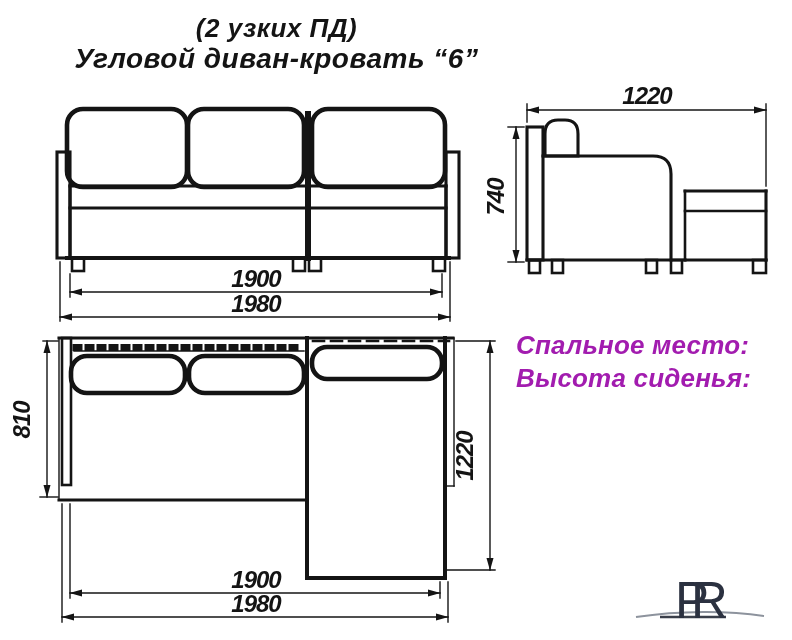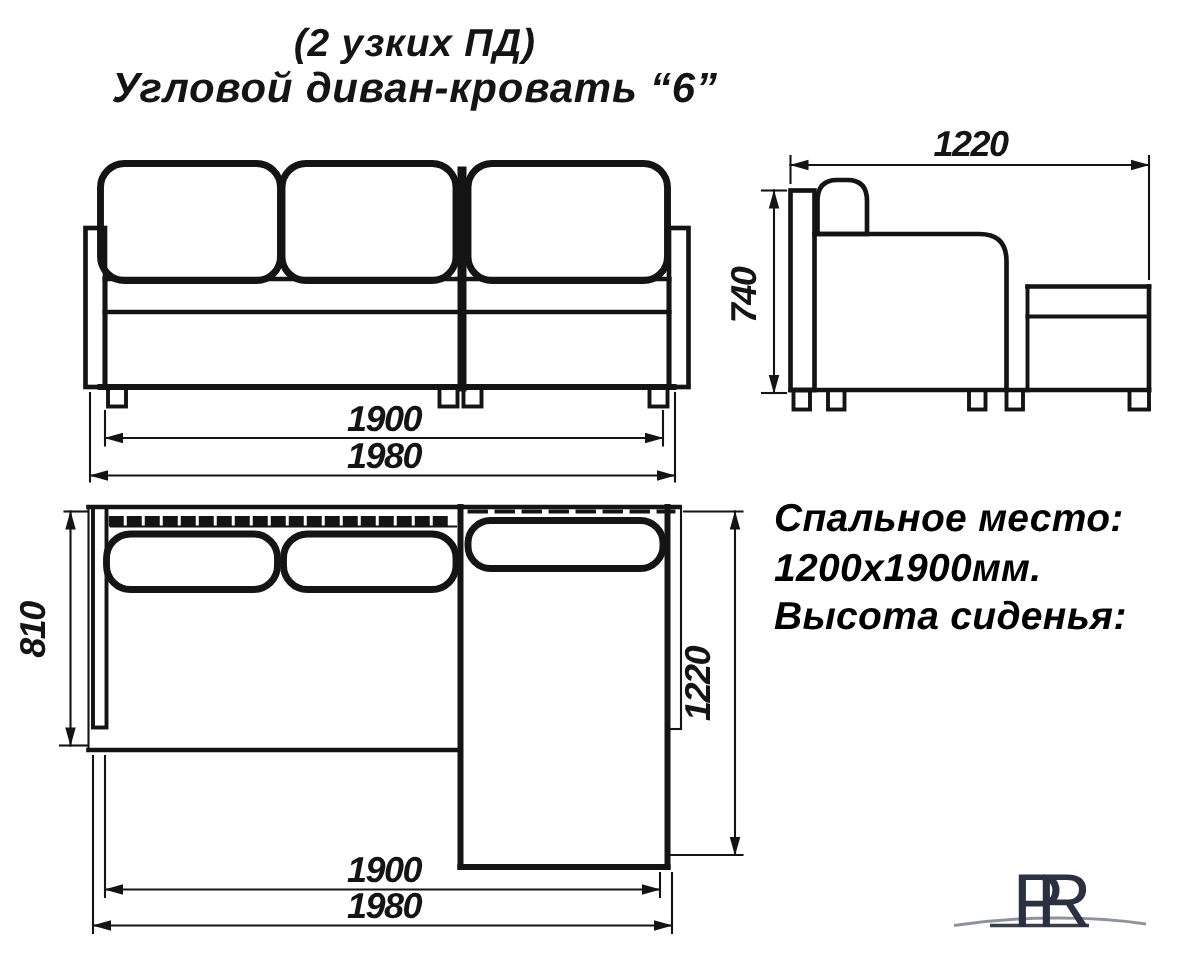--- a/index.html
+++ b/index.html
@@ -3,21 +3,21 @@
 <meta charset="utf-8">
 <style>
   html,body{margin:0;padding:0;background:#ffffff;}
   #page{position:relative;width:792px;height:640px;background:#ffffff;overflow:hidden;
         font-family:"Liberation Sans",sans-serif;}
   
   .title{position:absolute;left:4px;top:14px;width:545px;text-align:center;color:#141414;
          font-style:italic;font-weight:700;line-height:1.12;}
   .title .t1{font-size:26px;letter-spacing:.5px;}
   .title .t2{font-size:28px;letter-spacing:.5px;}
-  .specs{position:absolute;left:516px;top:329px;width:276px;color:#000000;
+  .specs{position:absolute;left:516px;top:329px;width:276px;color:#a21caf;
          font-style:italic;font-weight:700;font-size:26px;line-height:32.6px;letter-spacing:.2px;}
   .specs div{white-space:nowrap;}
   
   svg{position:absolute;left:0;top:0;}
   .s  {stroke:#141414;fill:none;stroke-linecap:square;}
   .w5 {stroke-width:4.6;}           
   .w4 {stroke-width:4;}             
   .w3 {stroke-width:3.1;}           
   .w2 {stroke-width:2.6;}
   .thin{stroke-width:1.4;}          
@@ -34,21 +34,20 @@
 
 <div id="page">
 
   <div class="title">
     <div class="t1">(2 узких ПД)</div>
     <div class="t2">Угловой диван-кровать “6”</div>
   </div>
 
   <div class="specs">
     <div>Спальное место:</div>
-    <div>1200х1900мм.</div>
     <div>Высота сиденья:</div>
   </div>
 
   <svg width="792" height="640" viewBox="0 0 792 640">
     <defs>
       <marker id="ae" markerWidth="14" markerHeight="9" refX="12.5" refY="4.5" orient="auto" markerUnits="userSpaceOnUse">
         <path d="M13,4.5 L0.5,1 L0.5,8 Z" fill="#141414"></path>
       </marker>
       <marker id="as" markerWidth="14" markerHeight="9" refX="1.5" refY="4.5" orient="auto" markerUnits="userSpaceOnUse">
         <path d="M1,4.5 L13.5,1 L13.5,8 Z" fill="#141414"></path>

